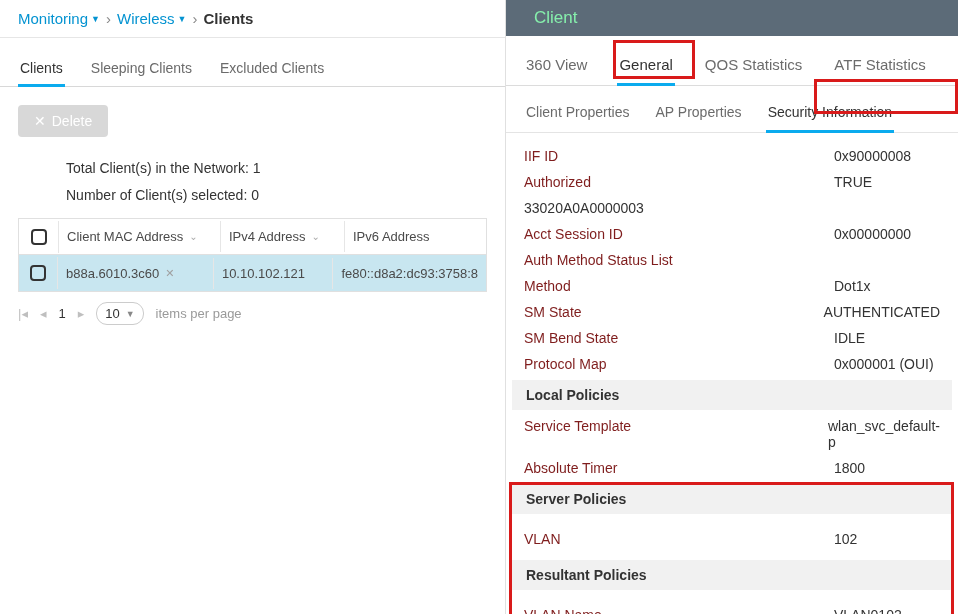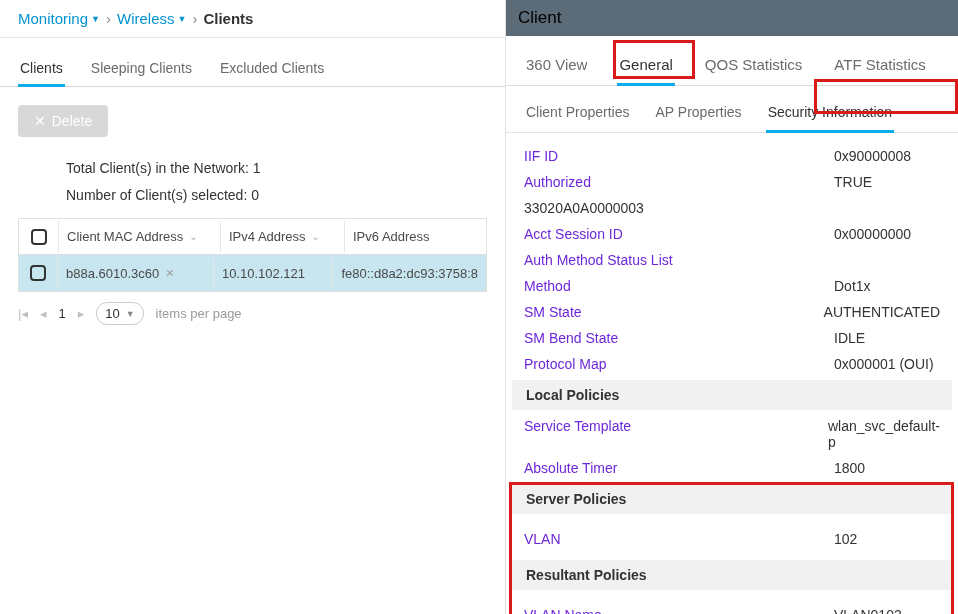--- a/index.html
+++ b/index.html
@@ -155,22 +155,22 @@
       border: 1px solid #ccc;
       border-radius: 11px;
       padding: 3px 8px;
       display: inline-flex;
       align-items: center;
       gap: 6px;
       color: #333;
     }
     .right-header {
       background: #5c6b78;
-      color: #000000;
-      padding: 8px 12px;
+      color: #86efac;
+      padding: 8px 28px;
       font-size: 17px;
       font-weight: 400;
     }
     .right-tabs {
       display: flex;
       gap: 28px;
       padding: 14px 18px 0 18px;
       border-bottom: 1px solid #dcdcdc;
       font-size: 15px;
     }
@@ -220,21 +220,21 @@
       font-size: 14px;
       color: #333;
       flex: 1;
       overflow-y: auto;
       position: relative;
     }
     .kv {
       display: flex;
       padding: 5px 18px;
     }
-    .kv .k { width: 310px; color: #6d28d9; }
+    .kv .k { width: 310px; color: #7f1d1d; }
     .kv .v { flex: 1; color: #333; }
     .sect {
       background: #f1f1f1;
       padding: 7px 14px;
       font-weight: 600;
       margin: 3px 6px;
     }
     .right-panel-inner { position: relative; flex:1; display:flex; flex-direction:column; overflow:hidden;}
     .hl-tab1 {
       top: 40px; left: 613px; width: 82px; height: 39px;

